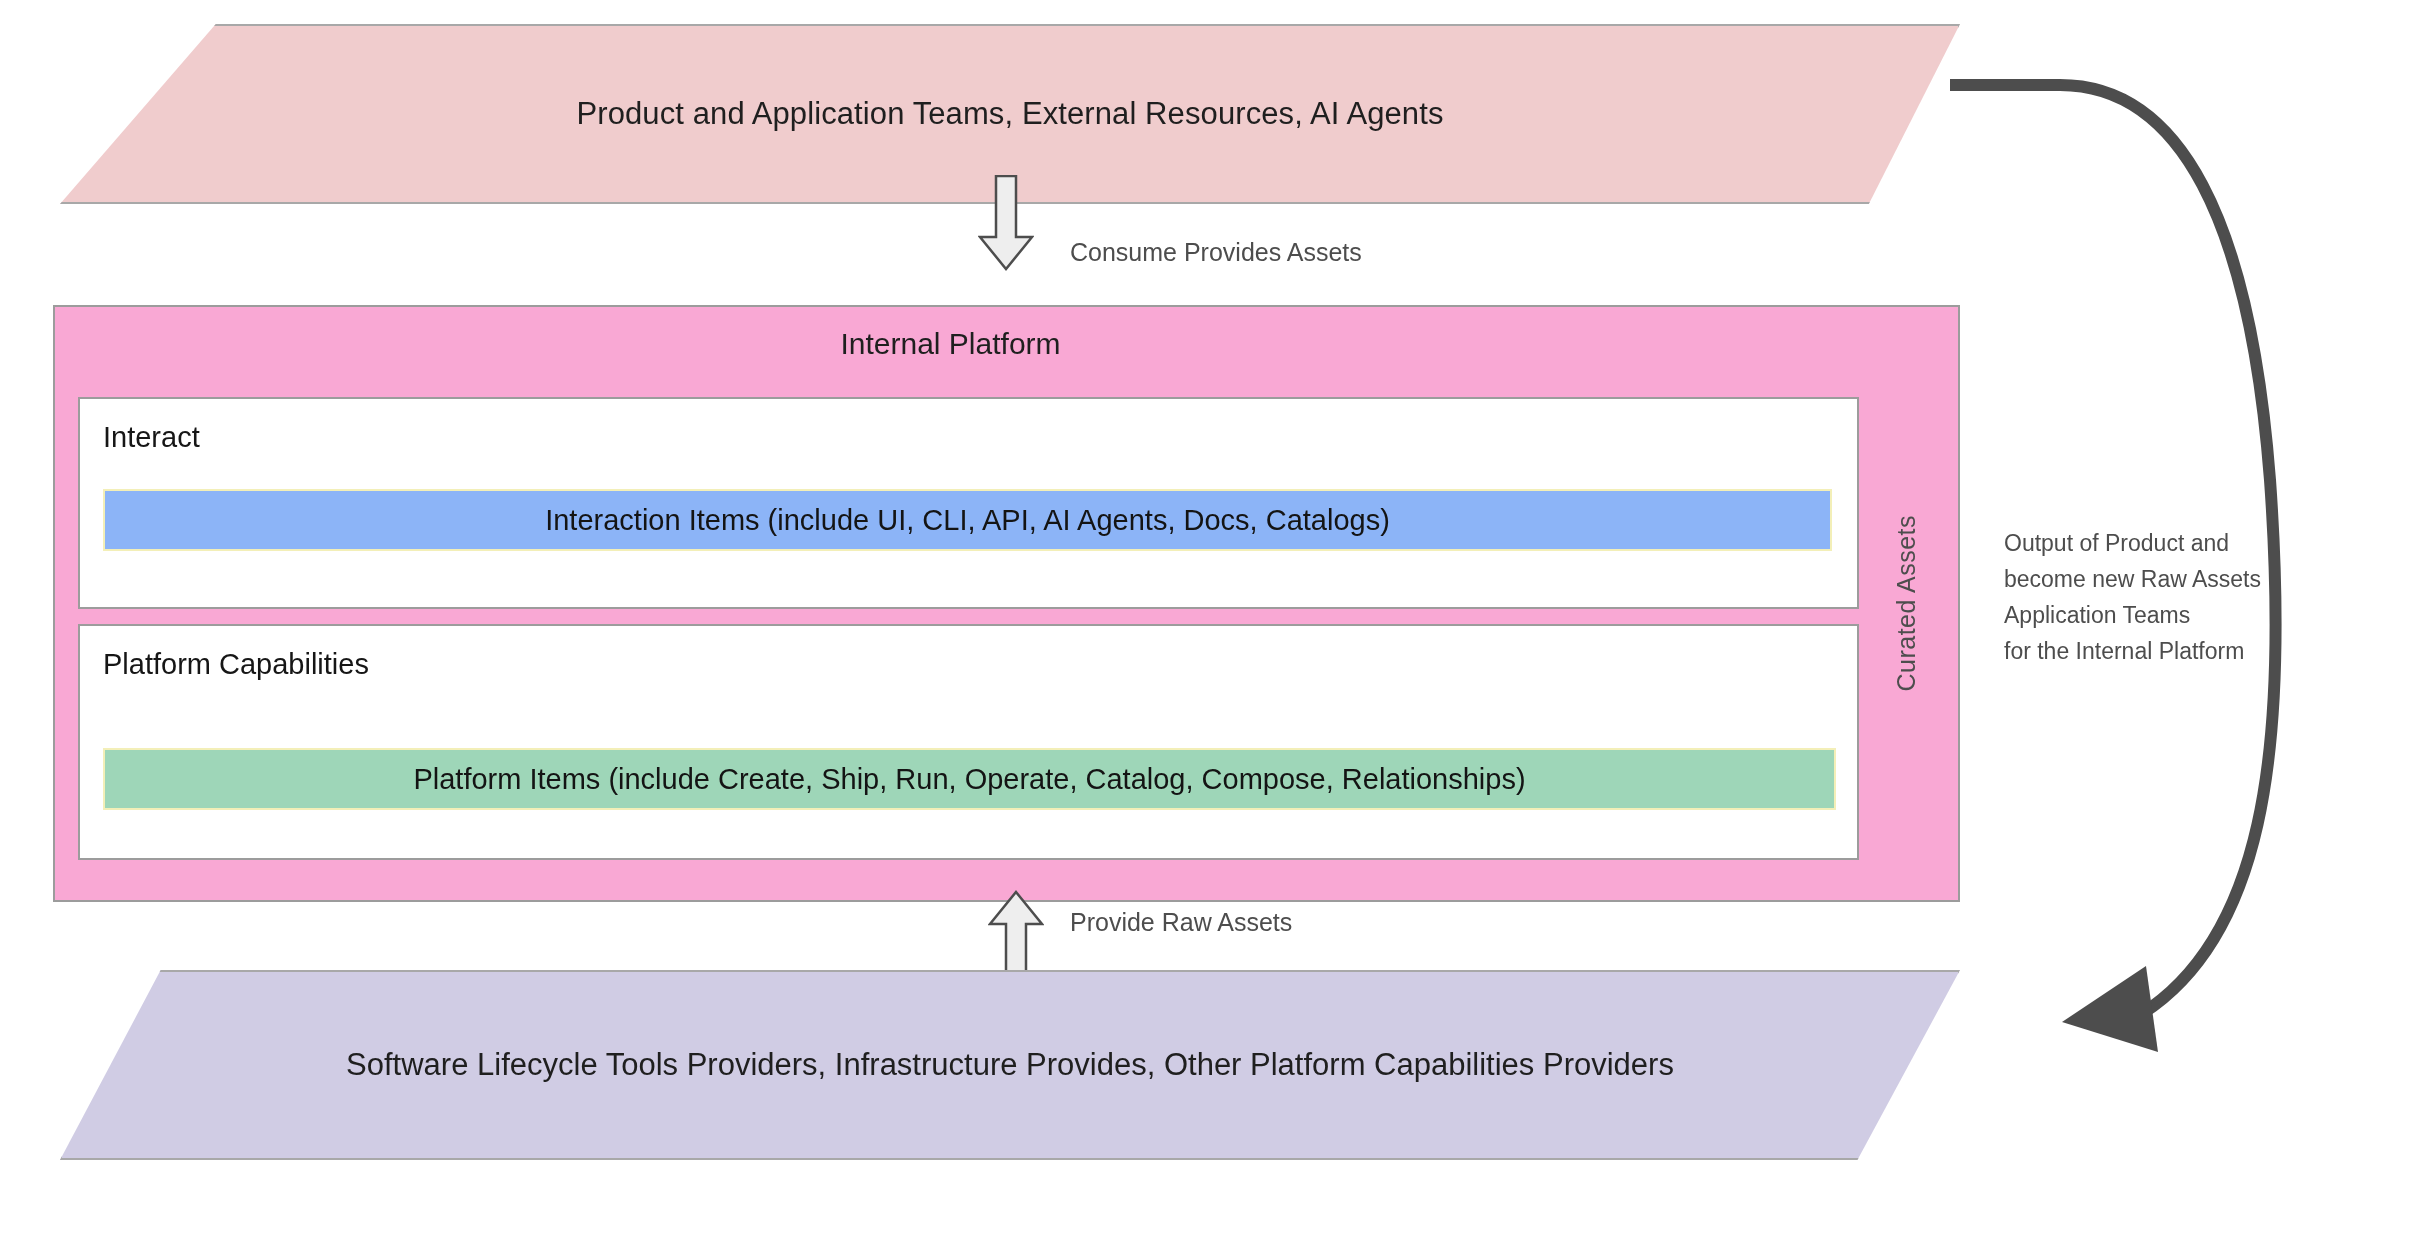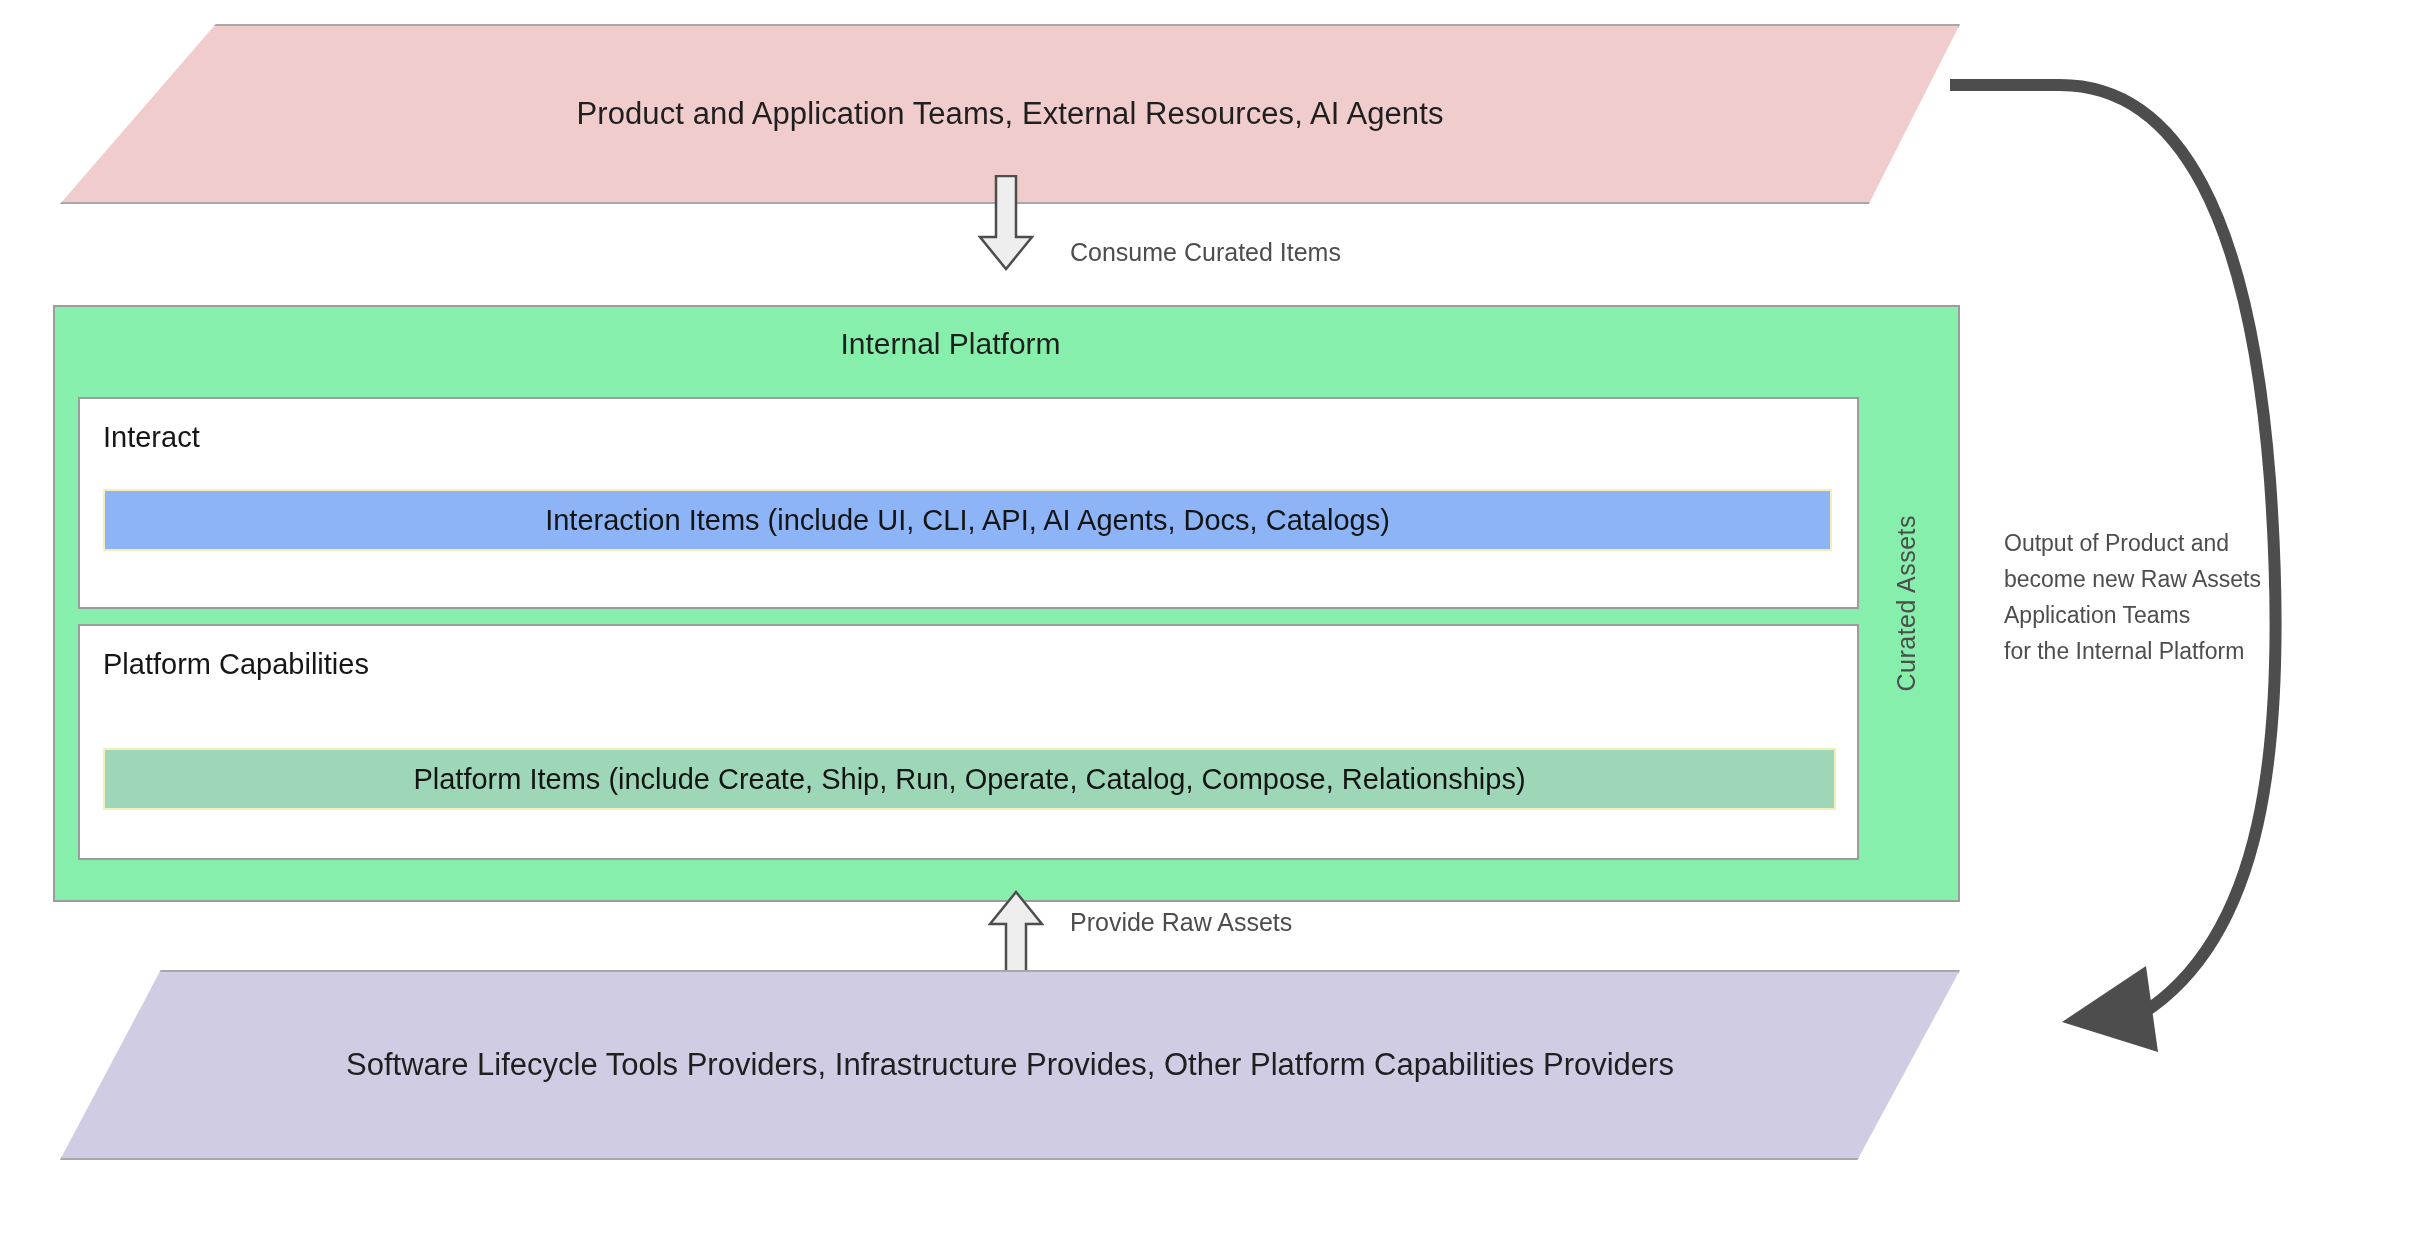--- a/index.html
+++ b/index.html
@@ -75,21 +75,21 @@
     color: #1f1f1f;
   }
 
   
   .platform {
     position: absolute;
     left: 53px;
     top: 305px;
     width: 1907px;
     height: 597px;
-    background: #86efac;
+    background: #f9a8d4;
     border: 2px solid #9c9c9c;
     box-sizing: border-box;
   }
   .platform-title {
     position: absolute;
     left: 0;
     right: 112px;
     top: 20px;
     text-align: center;
     font-size: 30px;
@@ -207,21 +207,21 @@
   <div class="consumers-band">
     <div class="consumers-shape"></div>
     <div class="consumers-label">Product and Application Teams, External Resources, AI Agents</div>
   </div>
 
   <div class="flow-arrow arrow-down">
     <svg width="56" height="96" viewBox="0 0 56 96" xmlns="http://www.w3.org/2000/svg">
       <polygon points="18,1 38,1 38,62 54,62 28,94 2,62 18,62" fill="#eeeeee" stroke="#4d4d4d" stroke-width="2.5" stroke-linejoin="miter"></polygon>
     </svg>
   </div>
-  <div class="flow-label label-consume">Consume Curated Items</div>
+  <div class="flow-label label-consume">Consume Provides Assets</div>
 
   <div class="platform">
 
     <div class="platform-title">Internal Platform</div>
 
     <div class="curated-rail">
       <span class="curated-label">Curated Assets</span>
     </div>
 
     <div class="section section-caps">

